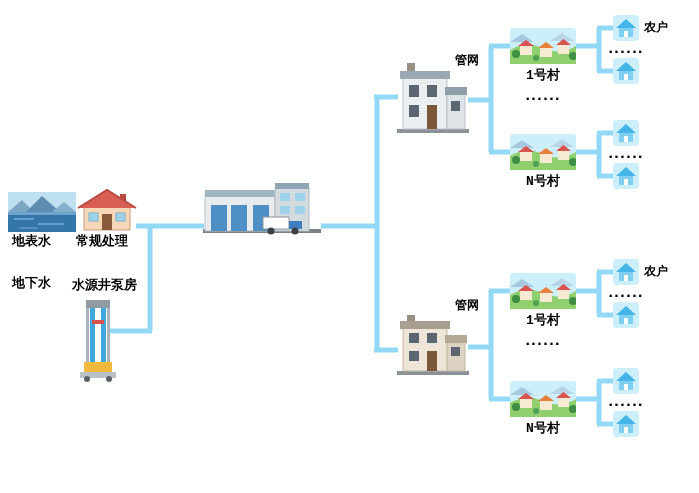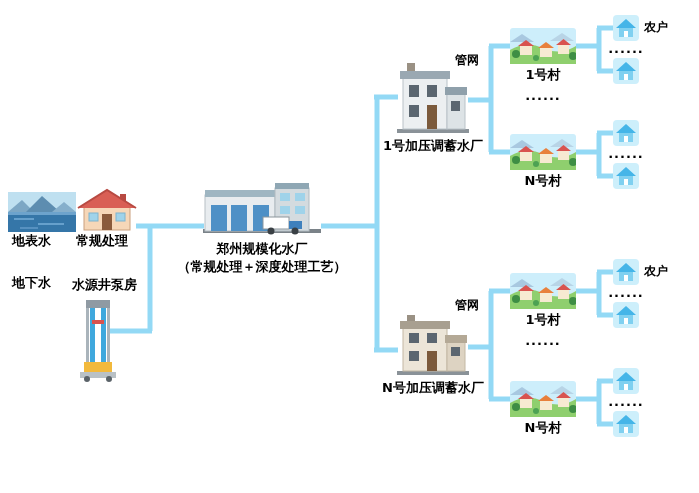--- a/index.html
+++ b/index.html
@@ -2,21 +2,21 @@
 <html style="--pipe: #93d9f5;"><head>
 <meta charset="utf-8">
 <style>
   * { margin:0; padding:0; box-sizing:border-box; }
   html,body { background:#ffffff; }
   body { font-family:"DejaVu Sans","Liberation Sans",sans-serif; }
   .canvas { position:relative; width:699px; height:493px; background:#ffffff; overflow:hidden; }
   .pipes { position:absolute; left:0; top:0; z-index:0; }
   .pipes path { stroke:var(--pipe,#93d9f5); stroke-width:5; fill:none; }
   .icon { position:absolute; z-index:1; line-height:0; }
-  .lbl { position:absolute; z-index:2; font-size:13px; font-weight:bold; color:#000; white-space:nowrap; }
+  .lbl { position:absolute; z-index:2; font-size:13px; font-weight:bold; color:#000; white-space:nowrap;font-family:Liberation Mono, monospace; }
   .lbl.center { text-align:center; }
   .lbl.small { font-size:12px; }
   .dots { position:absolute; z-index:2; font-size:13px; font-weight:bold; color:#000; text-align:center; letter-spacing:1px; white-space:nowrap; }
 </style>
 </head>
 <body>
 
 <div class="canvas">
 
   <svg class="pipes" width="699" height="493" viewBox="0 0 699 493">
@@ -115,39 +115,36 @@
       <rect x="77" y="10" width="10" height="8" fill="#9fd3ea"></rect>
       <rect x="92" y="10" width="10" height="8" fill="#9fd3ea"></rect>
       <rect x="77" y="23" width="10" height="8" fill="#9fd3ea"></rect>
       <rect x="92" y="23" width="10" height="8" fill="#9fd3ea"></rect>
       <rect x="60" y="34" width="26" height="12" fill="#ffffff" stroke="#8b959b"></rect>
       <rect x="86" y="38" width="13" height="8" fill="#3e80bd"></rect>
       <circle cx="68" cy="48" r="3.5" fill="#3a4045"></circle>
       <circle cx="92" cy="48" r="3.5" fill="#3a4045"></circle>
     </svg>
   </div>
-  <div class="lbl center" style="left:192px;top:240px;width:140px">郑州规模化水厂</div>
-  <div class="lbl center" style="left:172px;top:258px;width:180px">（常规处理＋深度处理工艺）</div>
 
   <div class="icon" style="left:397px;top:63px">
     <svg width="72" height="72" viewBox="0 0 72 72">
       <rect x="0" y="66" width="72" height="4" fill="#8a9298"></rect>
       <rect x="10" y="0" width="8" height="12" fill="#9a9184"></rect>
       <rect x="6" y="14" width="44" height="52" fill="#eceff1" stroke="#b9c2c8"></rect>
       <rect x="3" y="8" width="50" height="8" fill="#9aa8b2"></rect>
       <rect x="50" y="30" width="18" height="36" fill="#dde3e6" stroke="#b9c2c8"></rect>
       <rect x="48" y="24" width="22" height="8" fill="#8fa0ab"></rect>
       <rect x="12" y="22" width="10" height="12" fill="#5b6670"></rect>
       <rect x="30" y="22" width="10" height="12" fill="#5b6670"></rect>
       <rect x="12" y="42" width="10" height="12" fill="#5b6670"></rect>
       <rect x="30" y="42" width="10" height="24" fill="#7b5a3c"></rect>
       <rect x="54" y="38" width="9" height="10" fill="#5b6670"></rect>
     </svg>
   </div>
-  <div class="lbl center" style="left:368px;top:137px;width:130px">1号加压调蓄水厂</div>
   <div class="lbl small" style="left:455px;top:52px">管网</div>
 
   <div class="icon" style="left:510px;top:28px">
     <svg width="66" height="36" viewBox="0 0 66 36">
       <rect width="66" height="36" rx="3" fill="#cdeefb"></rect>
       <path d="M0 14 L12 6 L24 14 Z" fill="#a8c8e0"></path>
       <path d="M40 13 L52 5 L64 13 Z" fill="#b8d4e6"></path>
       <path d="M0 22 Q16 12 33 20 Q50 28 66 18 L66 36 L0 36 Z" fill="#8fcf6e"></path>
       <rect x="10" y="18" width="12" height="9" fill="#f7ead2"></rect>
       <path d="M8 18 L16 12 L24 18 Z" fill="#d9534f"></path>
@@ -227,21 +224,20 @@
       <rect x="3" y="6" width="50" height="8" fill="#a89f90"></rect>
       <rect x="50" y="26" width="18" height="30" fill="#ddd3c2" stroke="#c3b8a4"></rect>
       <rect x="48" y="20" width="22" height="8" fill="#b4a996"></rect>
       <rect x="12" y="18" width="10" height="10" fill="#5b6670"></rect>
       <rect x="30" y="18" width="10" height="10" fill="#5b6670"></rect>
       <rect x="12" y="36" width="10" height="10" fill="#5b6670"></rect>
       <rect x="30" y="36" width="10" height="20" fill="#7b5a3c"></rect>
       <rect x="54" y="32" width="9" height="9" fill="#5b6670"></rect>
     </svg>
   </div>
-  <div class="lbl center" style="left:368px;top:379px;width:130px">N号加压调蓄水厂</div>
   <div class="lbl small" style="left:455px;top:297px">管网</div>
 
   <div class="icon" style="left:510px;top:273px">
     <svg width="66" height="36" viewBox="0 0 66 36">
       <rect width="66" height="36" rx="3" fill="#cdeefb"></rect>
       <path d="M0 14 L12 6 L24 14 Z" fill="#a8c8e0"></path>
       <path d="M40 13 L52 5 L64 13 Z" fill="#b8d4e6"></path>
       <path d="M0 22 Q16 12 33 20 Q50 28 66 18 L66 36 L0 36 Z" fill="#8fcf6e"></path>
       <rect x="10" y="18" width="12" height="9" fill="#f7ead2"></rect>
       <path d="M8 18 L16 12 L24 18 Z" fill="#d9534f"></path>

